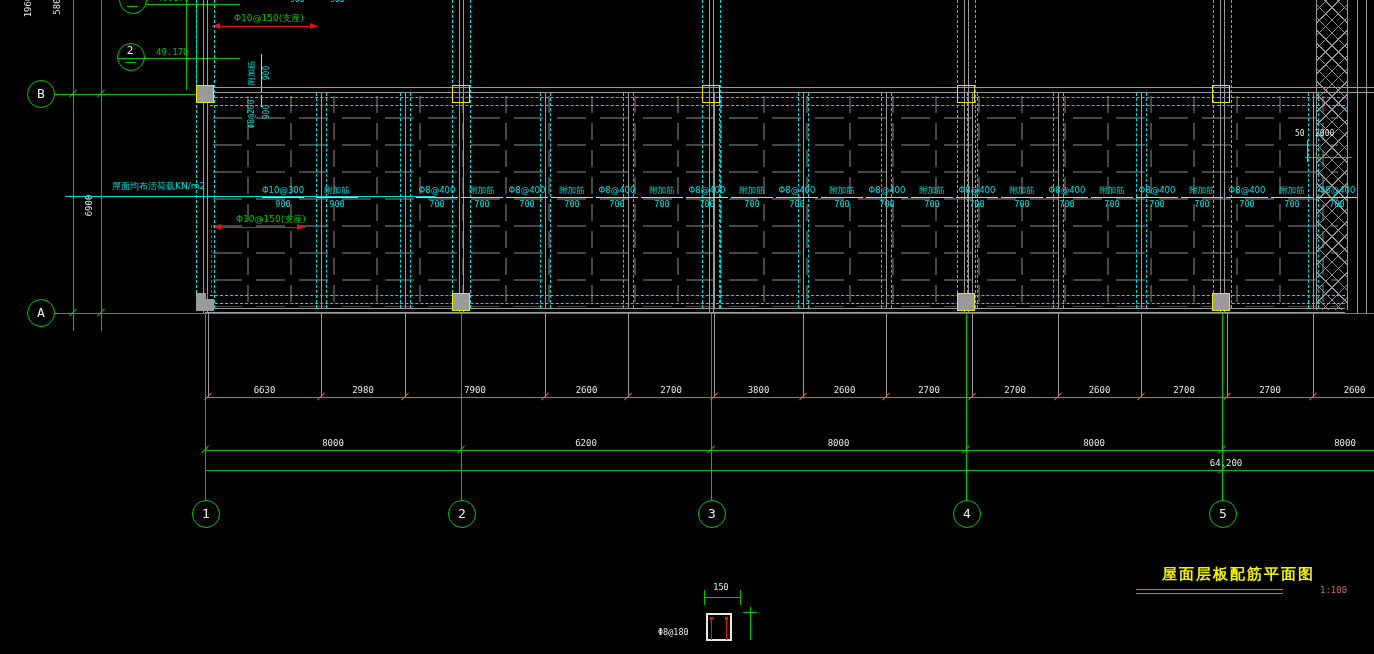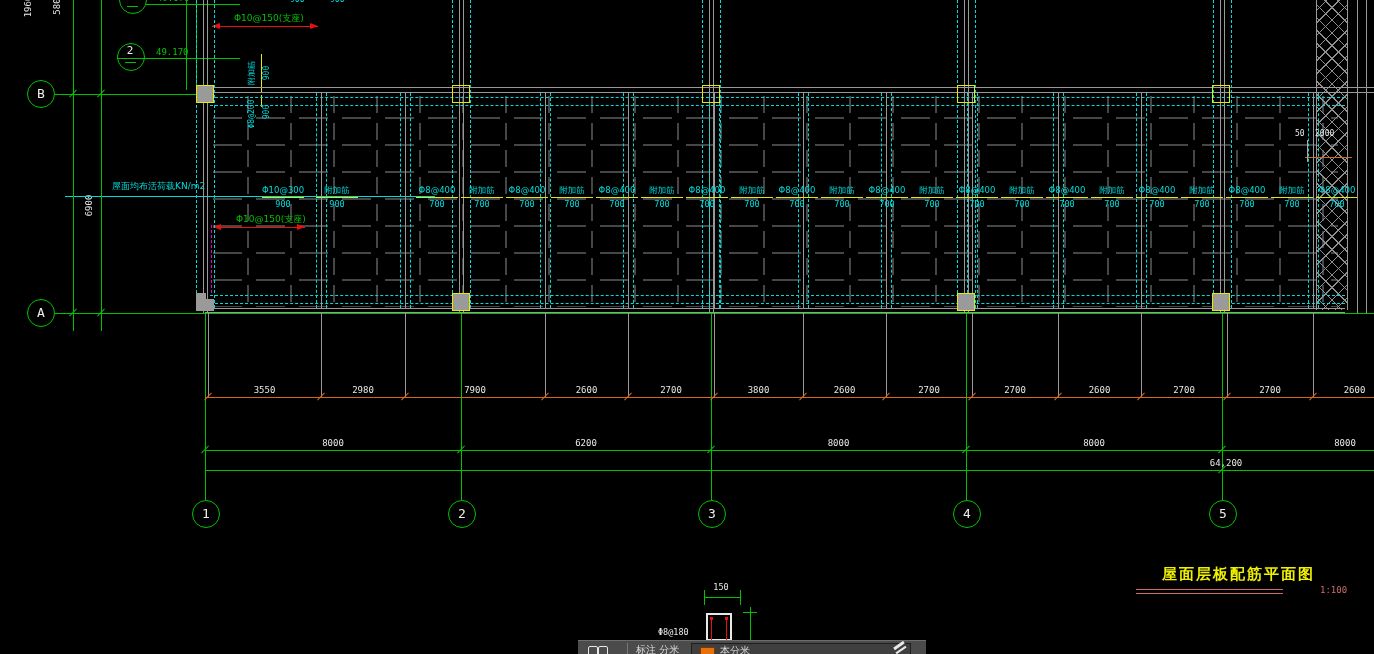--- a/index.html
+++ b/index.html
@@ -92,32 +92,20 @@
   <div style="position:absolute;left:740px;top:590px;width:0;height:15px;border-left:1px solid #00c300;"></div>
   <div style="position:absolute;left:706px;top:613px;width:26px;height:28px;border:2px solid #e8e8e8;box-sizing:border-box;"></div>
   <div style="position:absolute;left:711px;top:618px;width:0;height:22px;border-left:1.5px solid #e81010;"></div>
   <div style="position:absolute;left:726px;top:618px;width:0;height:22px;border-left:1.5px solid #e81010;"></div>
   <div style="position:absolute;left:710px;top:617px;width:3px;height:3px;background:#e81010;"></div>
   <div style="position:absolute;left:725px;top:617px;width:3px;height:3px;background:#e81010;"></div>
   <div style="position:absolute;left:750px;top:607px;width:0;height:33px;border-left:1px solid #00c300;"></div>
   <div style="position:absolute;left:743px;top:612px;width:14px;height:0;border-top:1px solid #00c300;"></div>
   <div class="t" style="left:658px;top:628px;font-size:8.5px;color:#e8e8e8;">Φ8@180</div>
 
-  <div class="toolbar">
-    <div style="position:absolute;left:10px;top:5px;width:8px;height:8px;border:1.5px solid #e8e8e8;border-radius:2px;"></div>
-    <div style="position:absolute;left:20px;top:5px;width:8px;height:8px;border:1.5px solid #e8e8e8;border-radius:2px;"></div>
-    <div style="position:absolute;left:49px;top:2px;width:0;height:12px;border-left:1px solid #777;"></div>
-    <div class="t cjk" style="left:58px;top:4px;font-size:10px;color:#dddddd;">标注 分米</div>
-    <div style="position:absolute;left:113px;top:2px;width:218px;height:12px;background:#3f3f3f;border:1px solid #1e1e1e;">
-      <div style="position:absolute;left:8px;top:3px;width:13px;height:8px;background:#e8700a;border:1px solid #7a3a05;"></div>
-      <div class="t cjk" style="left:28px;top:2px;font-size:10px;color:#dddddd;">本分米</div>
-    </div>
-    <div style="position:absolute;left:315px;top:3px;width:12px;height:3px;background:#e8e8e8;transform:rotate(-35deg);"></div>
-    <div style="position:absolute;left:317px;top:8px;width:12px;height:2px;background:#e8e8e8;transform:rotate(-35deg);"></div>
-  </div>
 
 <div style="position: absolute; line-height: 1; white-space: nowrap; left: 205px; top: 87px; width: 1169px; height: 0px; border-top: 1px solid rgb(153, 153, 153);"></div>
     <div style="position: absolute; line-height: 1; white-space: nowrap; left: 205px; top: 92px; width: 1169px; height: 0px; border-top: 1px solid rgb(153, 153, 153);"></div>
     <div style="position: absolute; line-height: 1; white-space: nowrap; left: 205px; top: 308px; width: 1140px; height: 0px; border-top: 1px solid rgb(153, 153, 153);"></div>
     <div style="position: absolute; line-height: 1; white-space: nowrap; left: 205px; top: 312px; width: 1140px; height: 0px; border-top: 1px solid rgb(153, 153, 153);"></div>
     <div style="position: absolute; line-height: 1; white-space: nowrap; left: 210px; top: 97px; width: 1135px; height: 0px; border-top: 1px dashed rgb(0, 220, 220);"></div>
     <div style="position: absolute; line-height: 1; white-space: nowrap; left: 210px; top: 105px; width: 1135px; height: 0px; border-top: 1px dashed rgb(0, 220, 220);"></div>
     <div style="position: absolute; line-height: 1; white-space: nowrap; left: 210px; top: 295px; width: 1135px; height: 0px; border-top: 1px dashed rgb(0, 220, 220);"></div>
     <div style="position: absolute; line-height: 1; white-space: nowrap; left: 210px; top: 303px; width: 1135px; height: 0px; border-top: 1px dashed rgb(0, 220, 220);"></div>
     <div style="position: absolute; line-height: 1; white-space: nowrap; left: 55px; top: 94px; width: 151px; height: 0px; border-top: 1px solid rgb(0, 195, 0);"></div>
@@ -208,21 +196,21 @@
     <div style="position: absolute; line-height: 1; white-space: nowrap; left: 540px; top: 396px; width: 10px; height: 0px; border-top: 1.5px solid rgb(210, 105, 30); transform: rotate(-45deg);"></div>
     <div style="position: absolute; line-height: 1; white-space: nowrap; left: 623px; top: 396px; width: 10px; height: 0px; border-top: 1.5px solid rgb(210, 105, 30); transform: rotate(-45deg);"></div>
     <div style="position: absolute; line-height: 1; white-space: nowrap; left: 709px; top: 396px; width: 10px; height: 0px; border-top: 1.5px solid rgb(210, 105, 30); transform: rotate(-45deg);"></div>
     <div style="position: absolute; line-height: 1; white-space: nowrap; left: 798px; top: 396px; width: 10px; height: 0px; border-top: 1.5px solid rgb(210, 105, 30); transform: rotate(-45deg);"></div>
     <div style="position: absolute; line-height: 1; white-space: nowrap; left: 881px; top: 396px; width: 10px; height: 0px; border-top: 1.5px solid rgb(210, 105, 30); transform: rotate(-45deg);"></div>
     <div style="position: absolute; line-height: 1; white-space: nowrap; left: 967px; top: 396px; width: 10px; height: 0px; border-top: 1.5px solid rgb(210, 105, 30); transform: rotate(-45deg);"></div>
     <div style="position: absolute; line-height: 1; white-space: nowrap; left: 1053px; top: 396px; width: 10px; height: 0px; border-top: 1.5px solid rgb(210, 105, 30); transform: rotate(-45deg);"></div>
     <div style="position: absolute; line-height: 1; white-space: nowrap; left: 1136px; top: 396px; width: 10px; height: 0px; border-top: 1.5px solid rgb(210, 105, 30); transform: rotate(-45deg);"></div>
     <div style="position: absolute; line-height: 1; white-space: nowrap; left: 1222px; top: 396px; width: 10px; height: 0px; border-top: 1.5px solid rgb(210, 105, 30); transform: rotate(-45deg);"></div>
     <div style="position: absolute; line-height: 1; white-space: nowrap; left: 1308px; top: 396px; width: 10px; height: 0px; border-top: 1.5px solid rgb(210, 105, 30); transform: rotate(-45deg);"></div>
-    <div style="position: absolute; line-height: 1; white-space: nowrap; left: 264.5px; top: 386px; font-size: 9px; color: rgb(232, 232, 232); font-family: &quot;DejaVu Sans Mono&quot;, monospace; transform: translateX(-50%);">3550</div>
+    <div style="position: absolute; line-height: 1; white-space: nowrap; left: 264.5px; top: 386px; font-size: 9px; color: rgb(232, 232, 232); font-family: &quot;DejaVu Sans Mono&quot;, monospace; transform: translateX(-50%);">6630</div>
     <div style="position: absolute; line-height: 1; white-space: nowrap; left: 363px; top: 386px; font-size: 9px; color: rgb(232, 232, 232); font-family: &quot;DejaVu Sans Mono&quot;, monospace; transform: translateX(-50%);">2980</div>
     <div style="position: absolute; line-height: 1; white-space: nowrap; left: 475px; top: 386px; font-size: 9px; color: rgb(232, 232, 232); font-family: &quot;DejaVu Sans Mono&quot;, monospace; transform: translateX(-50%);">7900</div>
     <div style="position: absolute; line-height: 1; white-space: nowrap; left: 586.5px; top: 386px; font-size: 9px; color: rgb(232, 232, 232); font-family: &quot;DejaVu Sans Mono&quot;, monospace; transform: translateX(-50%);">2600</div>
     <div style="position: absolute; line-height: 1; white-space: nowrap; left: 671px; top: 386px; font-size: 9px; color: rgb(232, 232, 232); font-family: &quot;DejaVu Sans Mono&quot;, monospace; transform: translateX(-50%);">2700</div>
     <div style="position: absolute; line-height: 1; white-space: nowrap; left: 758.5px; top: 386px; font-size: 9px; color: rgb(232, 232, 232); font-family: &quot;DejaVu Sans Mono&quot;, monospace; transform: translateX(-50%);">3800</div>
     <div style="position: absolute; line-height: 1; white-space: nowrap; left: 844.5px; top: 386px; font-size: 9px; color: rgb(232, 232, 232); font-family: &quot;DejaVu Sans Mono&quot;, monospace; transform: translateX(-50%);">2600</div>
     <div style="position: absolute; line-height: 1; white-space: nowrap; left: 929px; top: 386px; font-size: 9px; color: rgb(232, 232, 232); font-family: &quot;DejaVu Sans Mono&quot;, monospace; transform: translateX(-50%);">2700</div>
     <div style="position: absolute; line-height: 1; white-space: nowrap; left: 1015px; top: 386px; font-size: 9px; color: rgb(232, 232, 232); font-family: &quot;DejaVu Sans Mono&quot;, monospace; transform: translateX(-50%);">2700</div>
     <div style="position: absolute; line-height: 1; white-space: nowrap; left: 1099.5px; top: 386px; font-size: 9px; color: rgb(232, 232, 232); font-family: &quot;DejaVu Sans Mono&quot;, monospace; transform: translateX(-50%);">2600</div>
     <div style="position: absolute; line-height: 1; white-space: nowrap; left: 1184px; top: 386px; font-size: 9px; color: rgb(232, 232, 232); font-family: &quot;DejaVu Sans Mono&quot;, monospace; transform: translateX(-50%);">2700</div>

